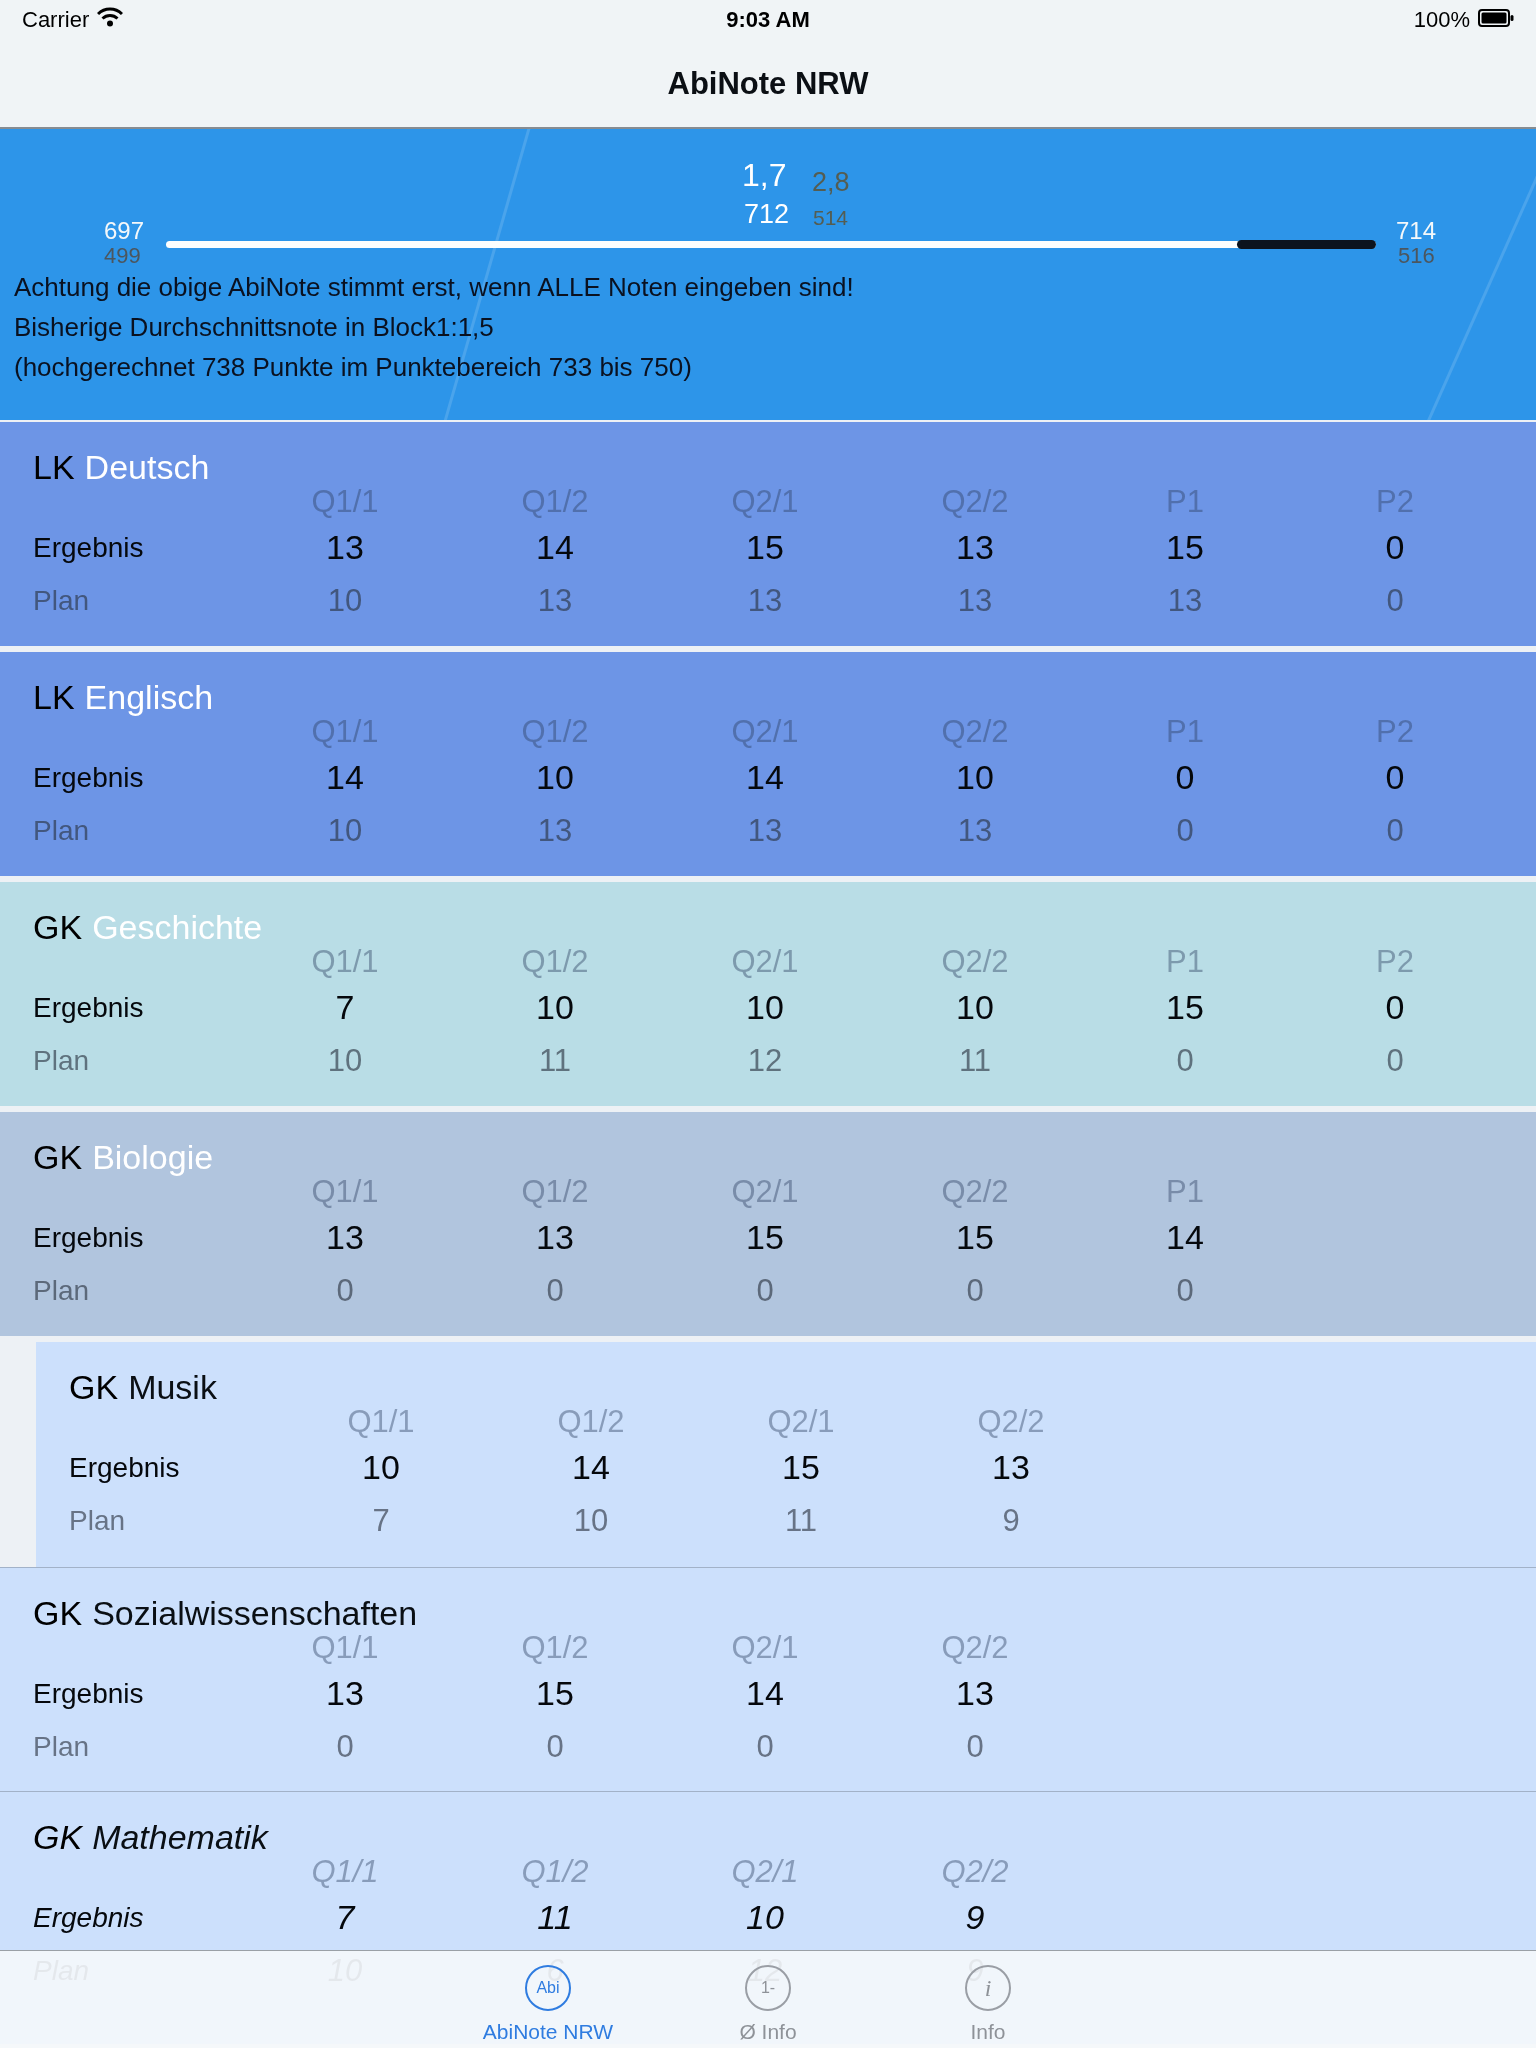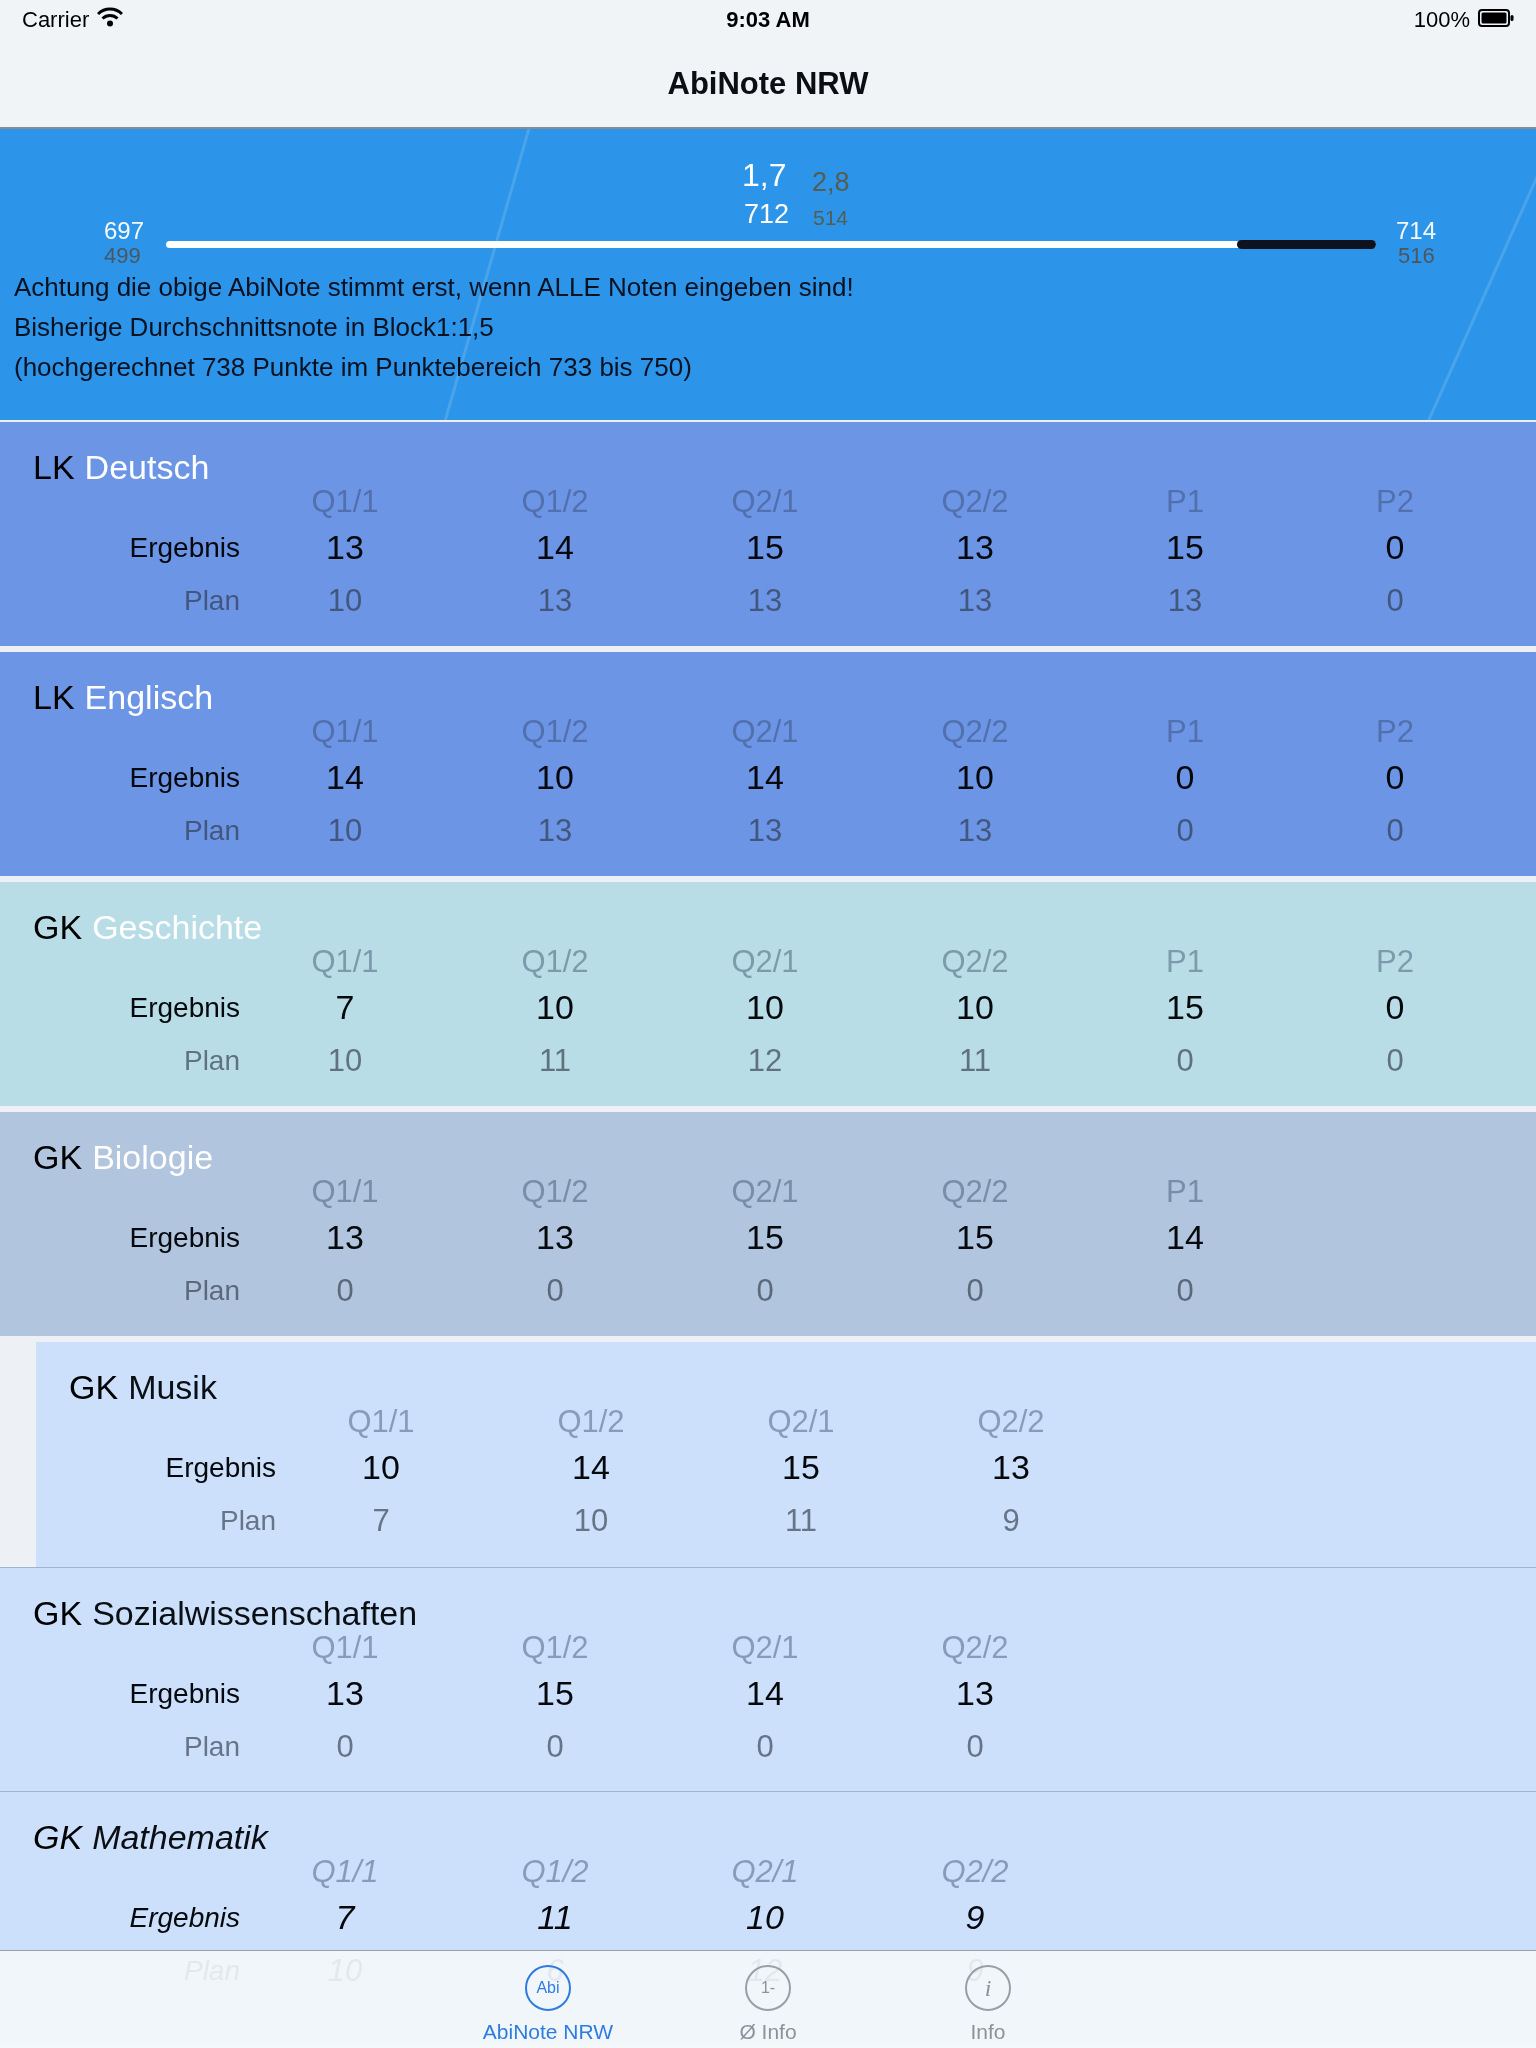--- a/index.html
+++ b/index.html
@@ -68,21 +68,21 @@
   .course.pale-mid  { height:224px; }
   .course.pale-last { height:253px;font-style:italic; }
 
   .course-title { position:absolute; left:33px; top:26px; font-size:34px; white-space:nowrap; }
   .course-type { color:#000; }
   .course-name { margin-left:10px; }
   .course-name.white { color:#ffffff; }
   .course-name.black { color:#0a0f14; }
 
   .crow { position:absolute; left:0; width:1510px; display:grid; grid-template-columns:240px repeat(6,210px); }
-  .crow .rlabel { padding-left:33px; text-align:right; }
+  .crow .rlabel { padding-left:33px; text-align:left; }
   .crow .cell { text-align:center; }
   .hdr-row  { top:62px;  font-size:31px; color:rgba(44,62,96,0.42); }
   .erg-row  { top:106px; font-size:34px; color:#05080c; }
   .erg-row .rlabel { font-size:28px; padding-top:4px; }
   .plan-row { top:161px; font-size:31px; color:rgba(40,48,62,0.62); }
   .plan-row .rlabel { font-size:28px; padding-top:2px; }
 
   
   .tab-bar {
     position:absolute; left:0; top:1950px; width:1536px; height:98px;

